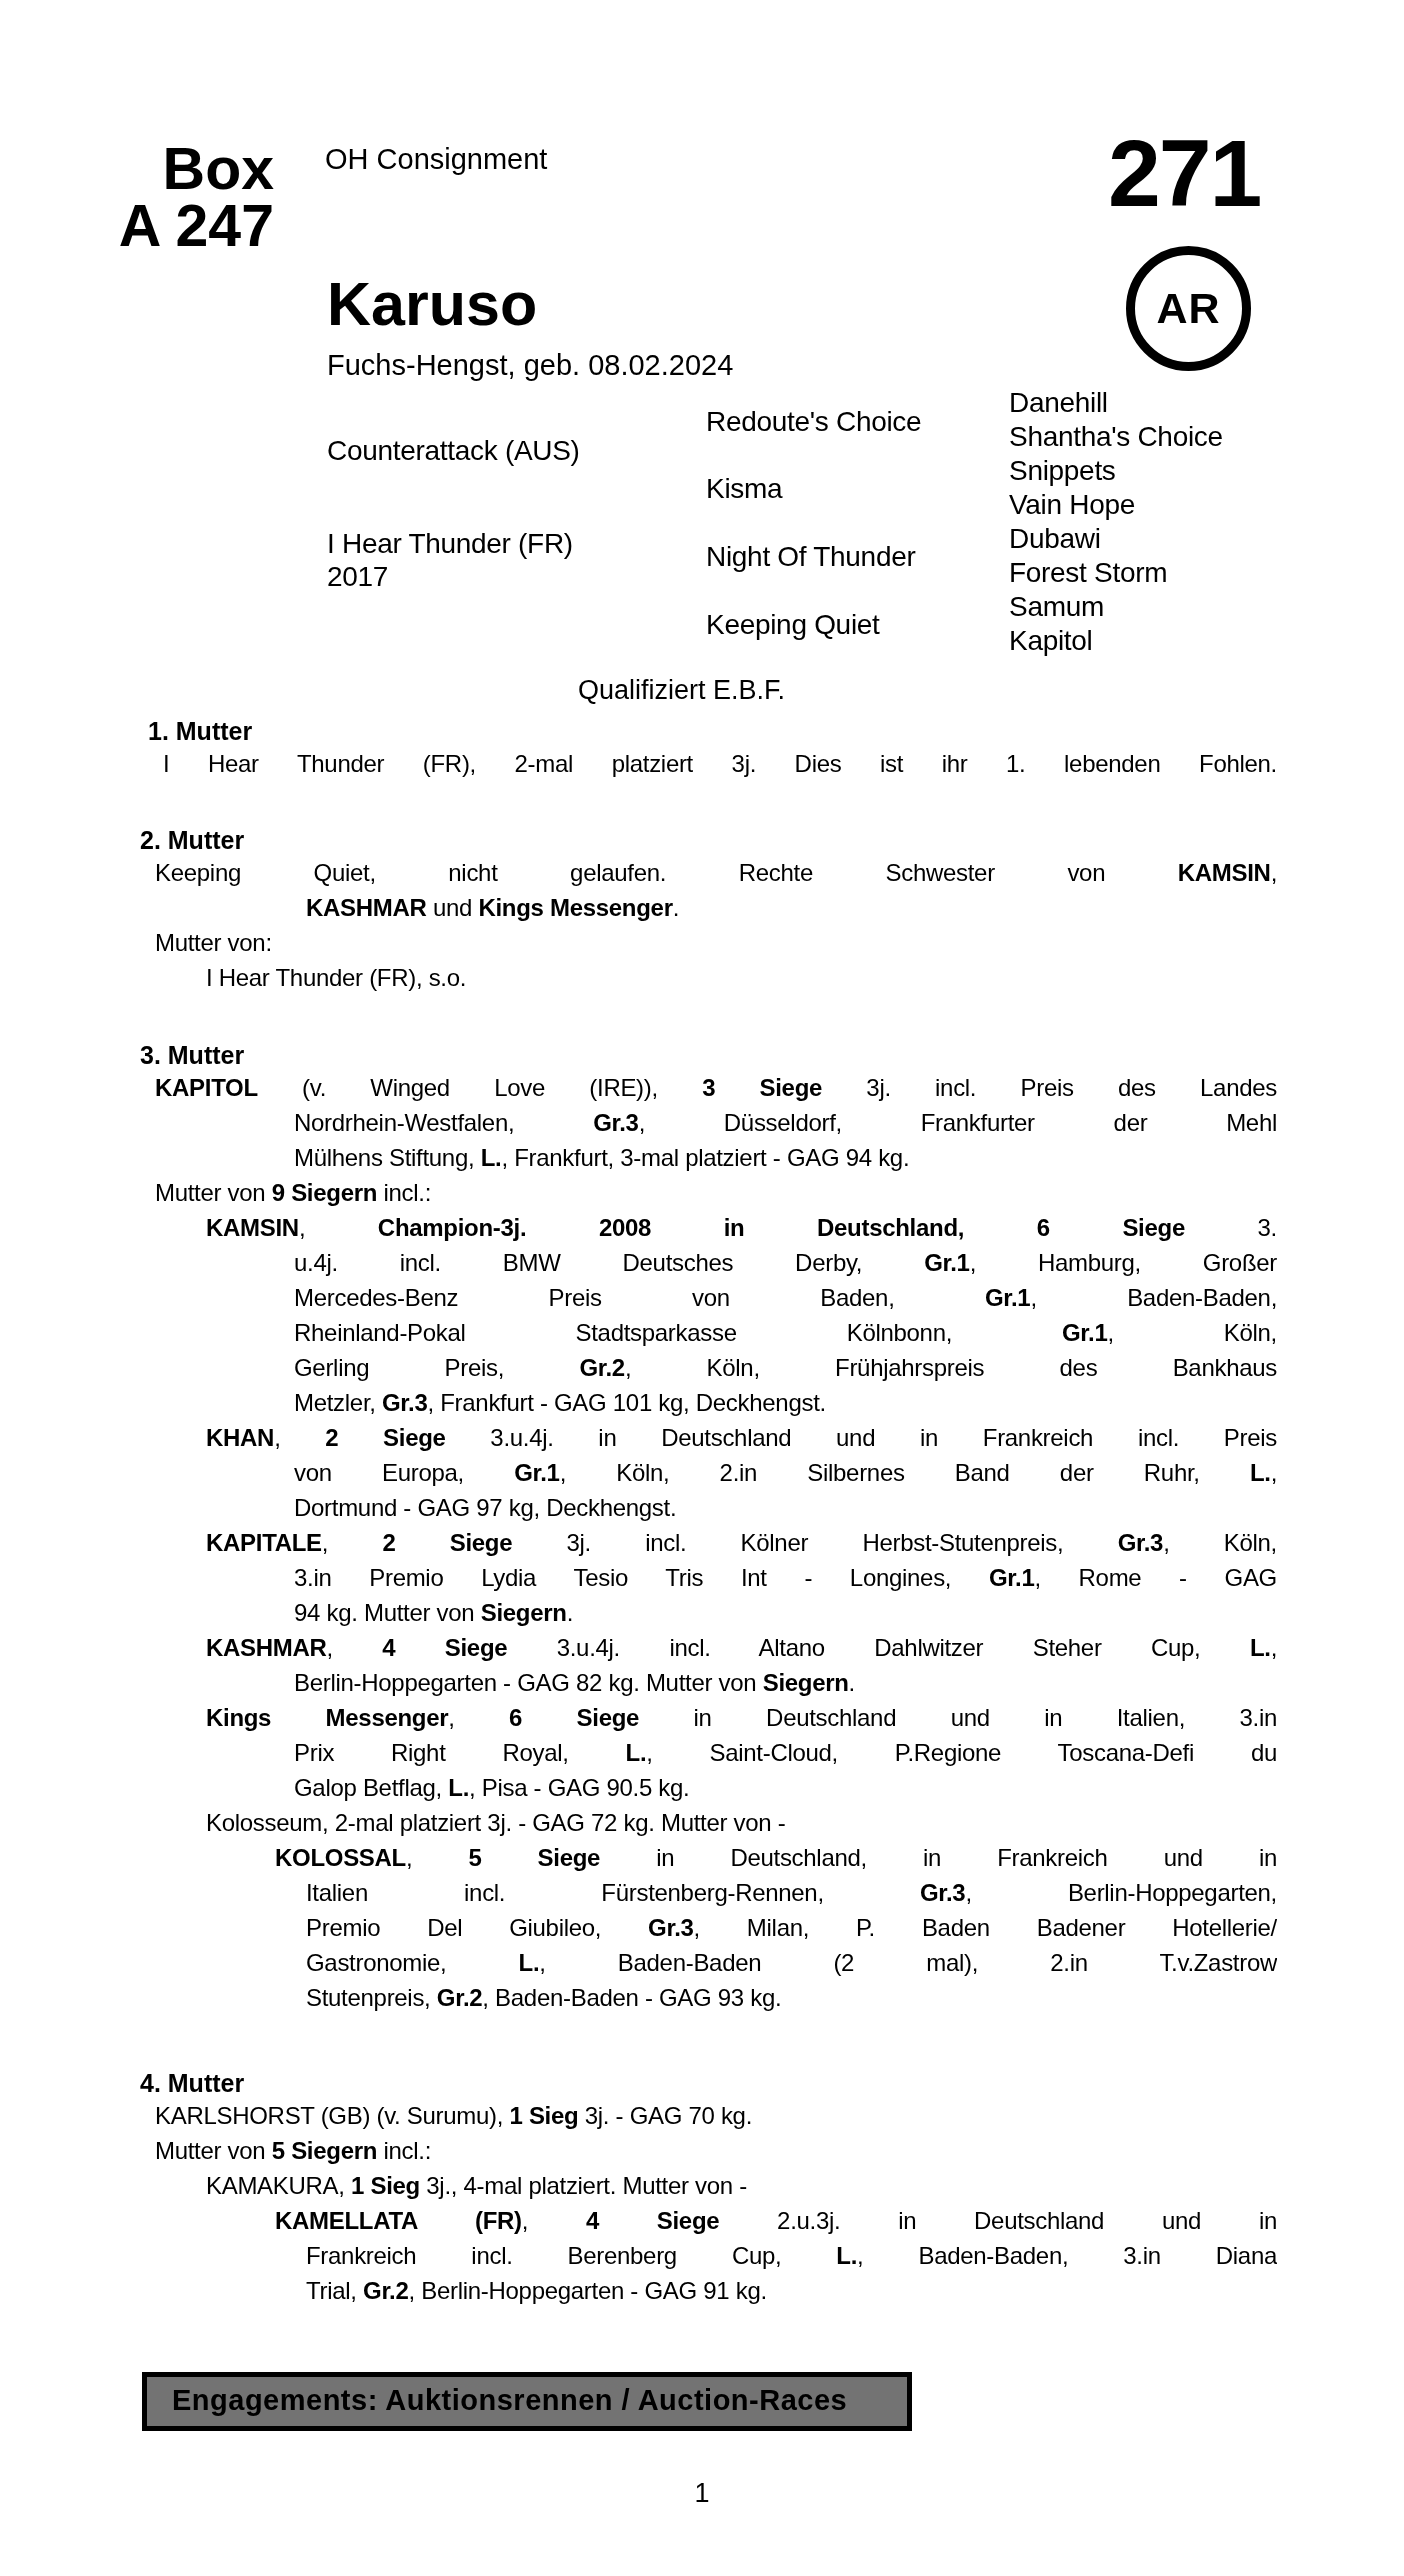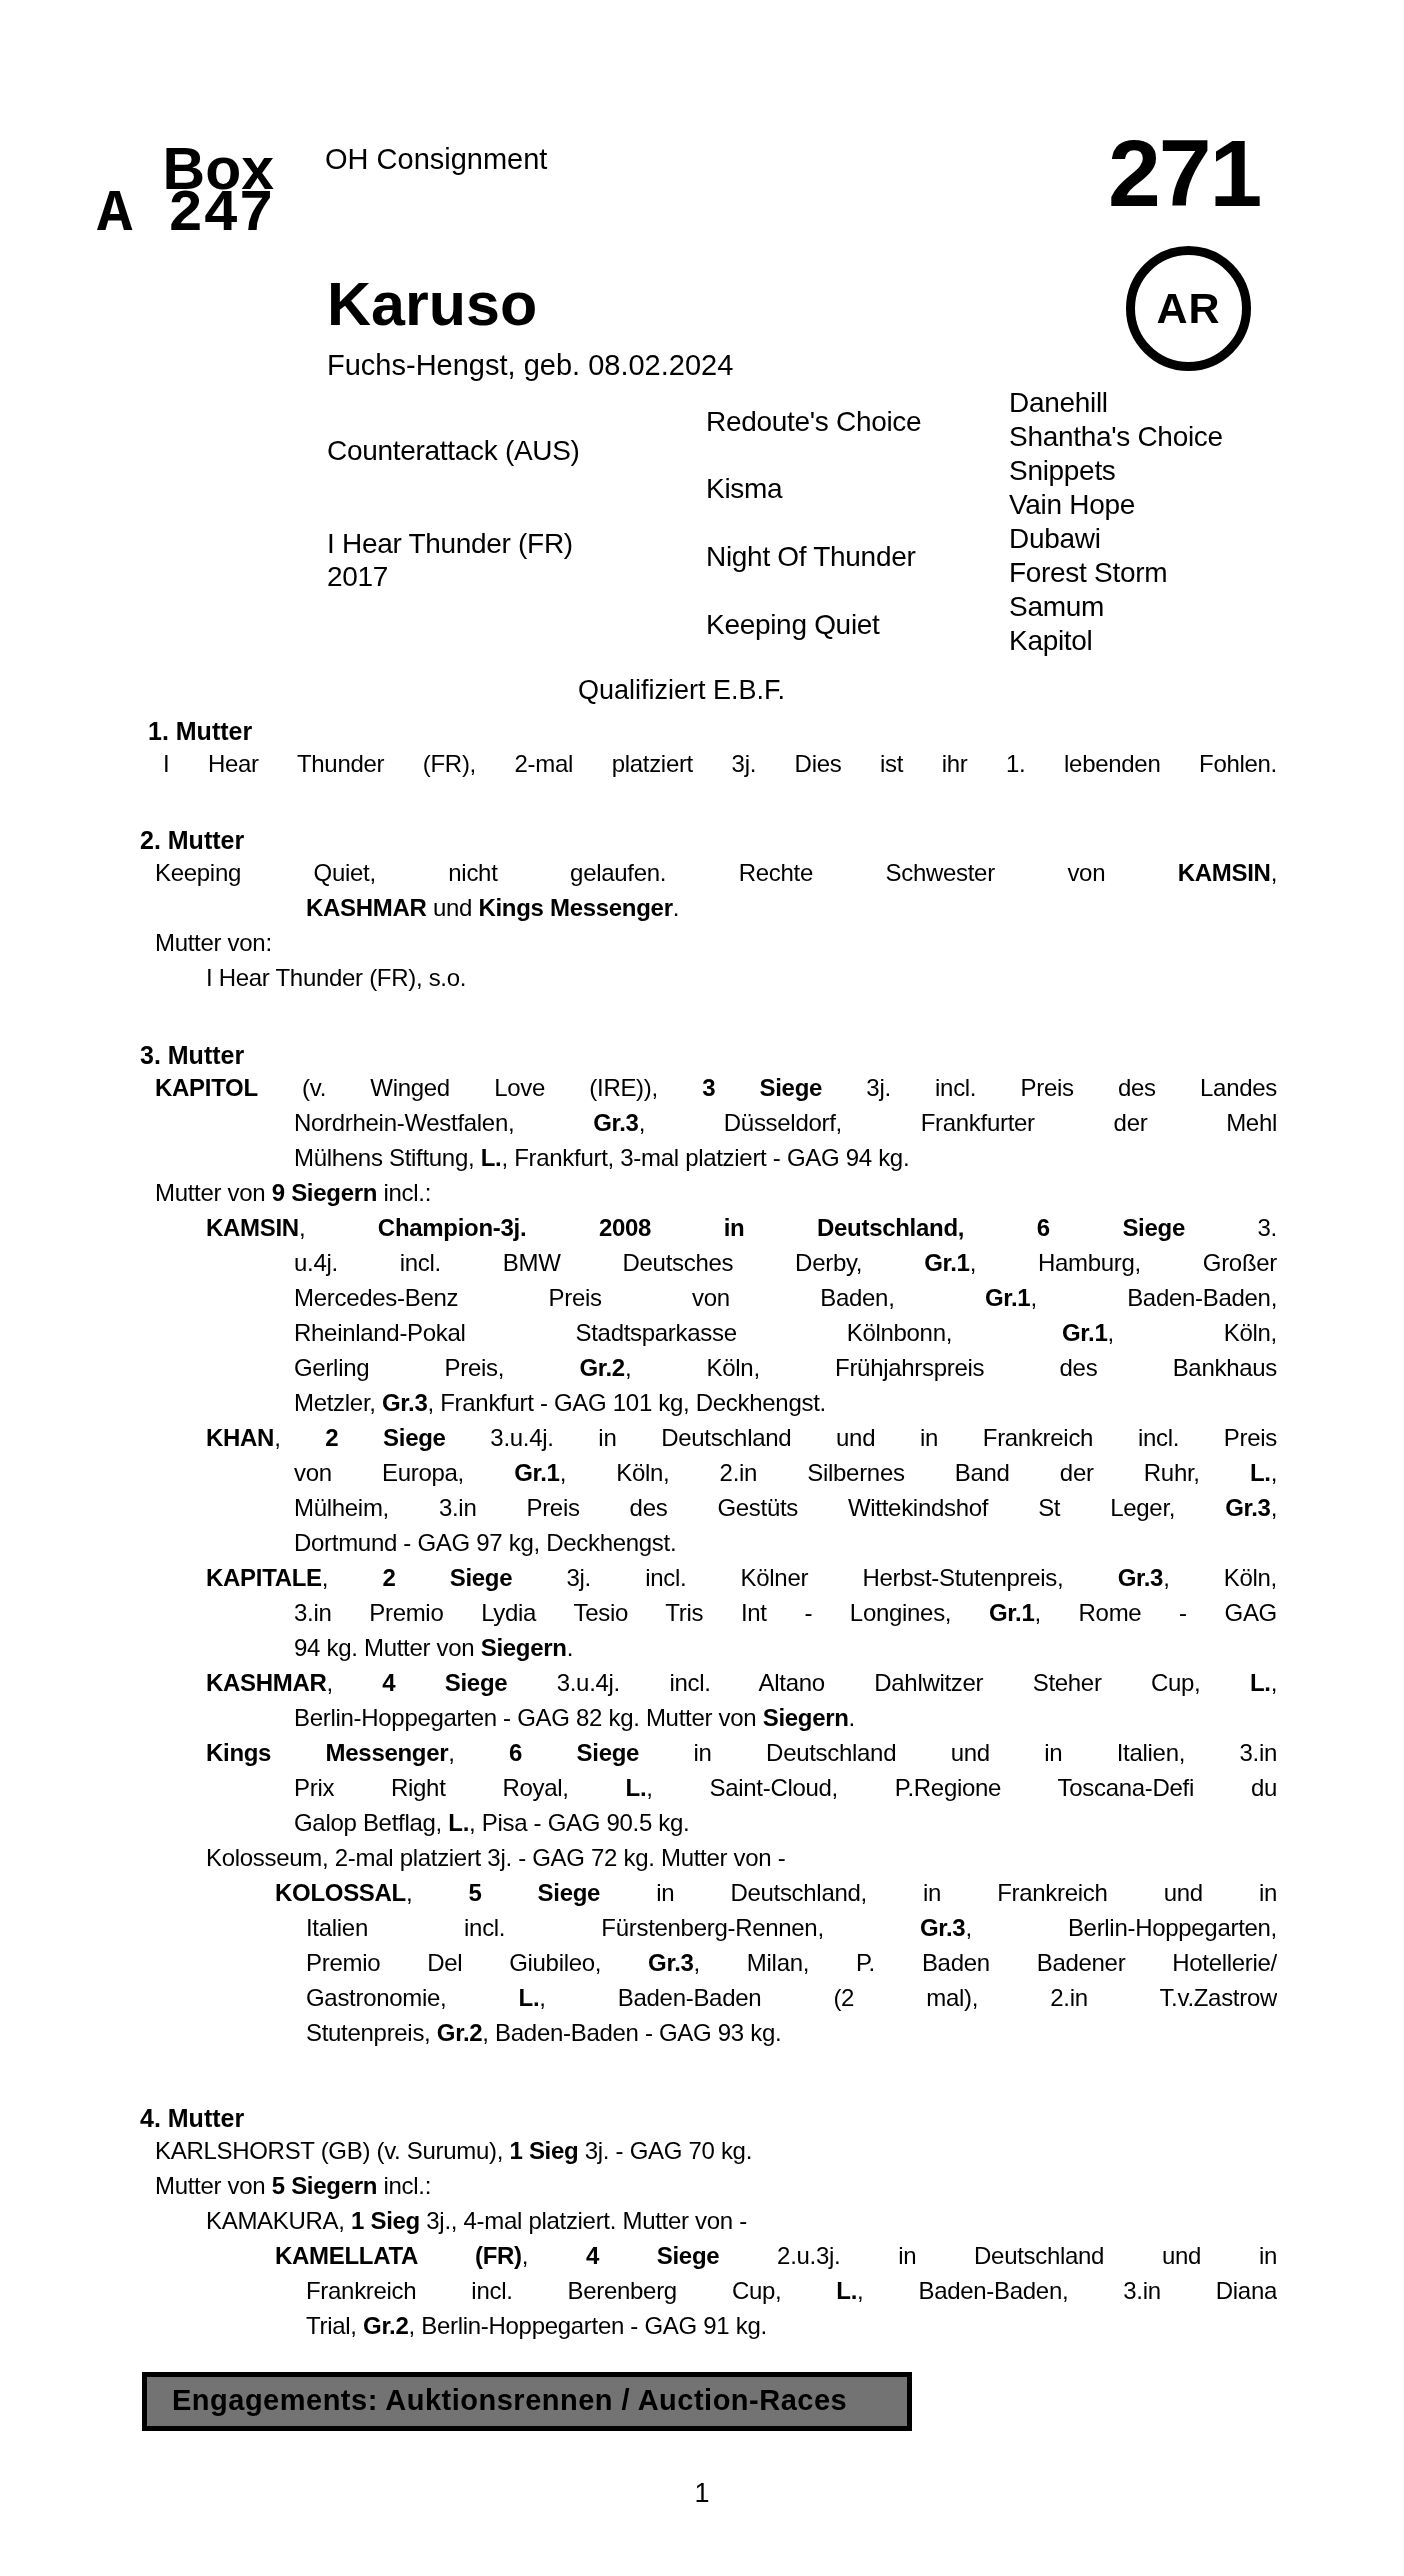--- a/index.html
+++ b/index.html
@@ -44,21 +44,21 @@
   
   .engbox{position:absolute;left:142px;top:2372px;width:770px;height:59px;box-sizing:border-box;border:5.2px solid #000;background:#737373;}
   .engbox span{display:block;padding-left:25px;line-height:47px;font-size:29px;font-weight:bold;letter-spacing:0.5px;white-space:nowrap;}
   .pageno{position:absolute;left:0;top:2476px;width:1404px;text-align:center;font-size:27px;height:35px;line-height:35px;}
   b{font-weight:bold;}
 </style>
 </head>
 <body>
 
 <div class="idcol" style="top:140px;">Box</div>
-<div class="idcol" style="top:185px;font-family:Liberation Mono, monospace;">A 247</div>
+<div class="idcol" style="top:197px;">A 247</div>
 <div class="consignor">OH Consignment</div>
 <div class="lotnum">271</div>
 <div class="brand">
   <span>AR</span>
 </div>
 <div class="horse">Karuso</div>
 <div class="horsedesc">Fuchs-Hengst, geb. 08.02.2024</div>
 
 <div class="ped sire-name">Counterattack (AUS)</div>
 <div class="ped dam-block">
@@ -102,21 +102,20 @@
       <div class="line ind-c"><span>Mülhens Stiftung, </span><b>L.</b><span>, Frankfurt, 3-mal platziert - GAG 94 kg.</span></div>
       <div class="line ind-a"><span>Mutter von </span><b>9 Siegern</b><span> incl.:</span></div>
       <div class="line ind-b just"><b>KAMSIN</b><span>, </span><b>Champion-3j. 2008 in Deutschland, 6 Siege</b><span> 3.</span></div>
       <div class="line ind-c just"><span>u.4j. incl. BMW Deutsches Derby, </span><b>Gr.1</b><span>, Hamburg, Großer</span></div>
       <div class="line ind-c just"><span>Mercedes-Benz Preis von Baden, </span><b>Gr.1</b><span>, Baden-Baden,</span></div>
       <div class="line ind-c just"><span>Rheinland-Pokal Stadtsparkasse Kölnbonn, </span><b>Gr.1</b><span>, Köln,</span></div>
       <div class="line ind-c just"><span>Gerling Preis, </span><b>Gr.2</b><span>, Köln, Frühjahrspreis des Bankhaus</span></div>
       <div class="line ind-c"><span>Metzler, </span><b>Gr.3</b><span>, Frankfurt - GAG 101 kg, Deckhengst.</span></div>
       <div class="line ind-b just"><b>KHAN</b><span>, </span><b>2 Siege</b><span> 3.u.4j. in Deutschland und in Frankreich incl. Preis</span></div>
       <div class="line ind-c just"><span>von Europa, </span><b>Gr.1</b><span>, Köln, 2.in Silbernes Band der Ruhr, </span><b>L.</b><span>,</span></div>
-      <div class="line ind-c just"><span>Mülheim, 3.in Preis des Gestüts Wittekindshof St Leger, </span><b>Gr.3</b><span>,</span></div>
       <div class="line ind-c"><span>Dortmund - GAG 97 kg, Deckhengst.</span></div>
       <div class="line ind-b just"><b>KAPITALE</b><span>, </span><b>2 Siege</b><span> 3j. incl. Kölner Herbst-Stutenpreis, </span><b>Gr.3</b><span>, Köln,</span></div>
       <div class="line ind-c just"><span>3.in Premio Lydia Tesio Tris Int - Longines, </span><b>Gr.1</b><span>, Rome - GAG</span></div>
       <div class="line ind-c"><span>94 kg. Mutter von </span><b>Siegern</b><span>.</span></div>
       <div class="line ind-b just"><b>KASHMAR</b><span>, </span><b>4 Siege</b><span> 3.u.4j. incl. Altano Dahlwitzer Steher Cup, </span><b>L.</b><span>,</span></div>
       <div class="line ind-c"><span>Berlin-Hoppegarten - GAG 82 kg. Mutter von </span><b>Siegern</b><span>.</span></div>
       <div class="line ind-b just"><b>Kings Messenger</b><span>, </span><b>6 Siege</b><span> in Deutschland und in Italien, 3.in</span></div>
       <div class="line ind-c just"><span>Prix Right Royal, </span><b>L.</b><span>, Saint-Cloud, P.Regione Toscana-Defi du</span></div>
       <div class="line ind-c"><span>Galop Betflag, </span><b>L.</b><span>, Pisa - GAG 90.5 kg.</span></div>
       <div class="line ind-b"><span>Kolosseum, 2-mal platziert 3j. - GAG 72 kg. Mutter von -</span></div>

